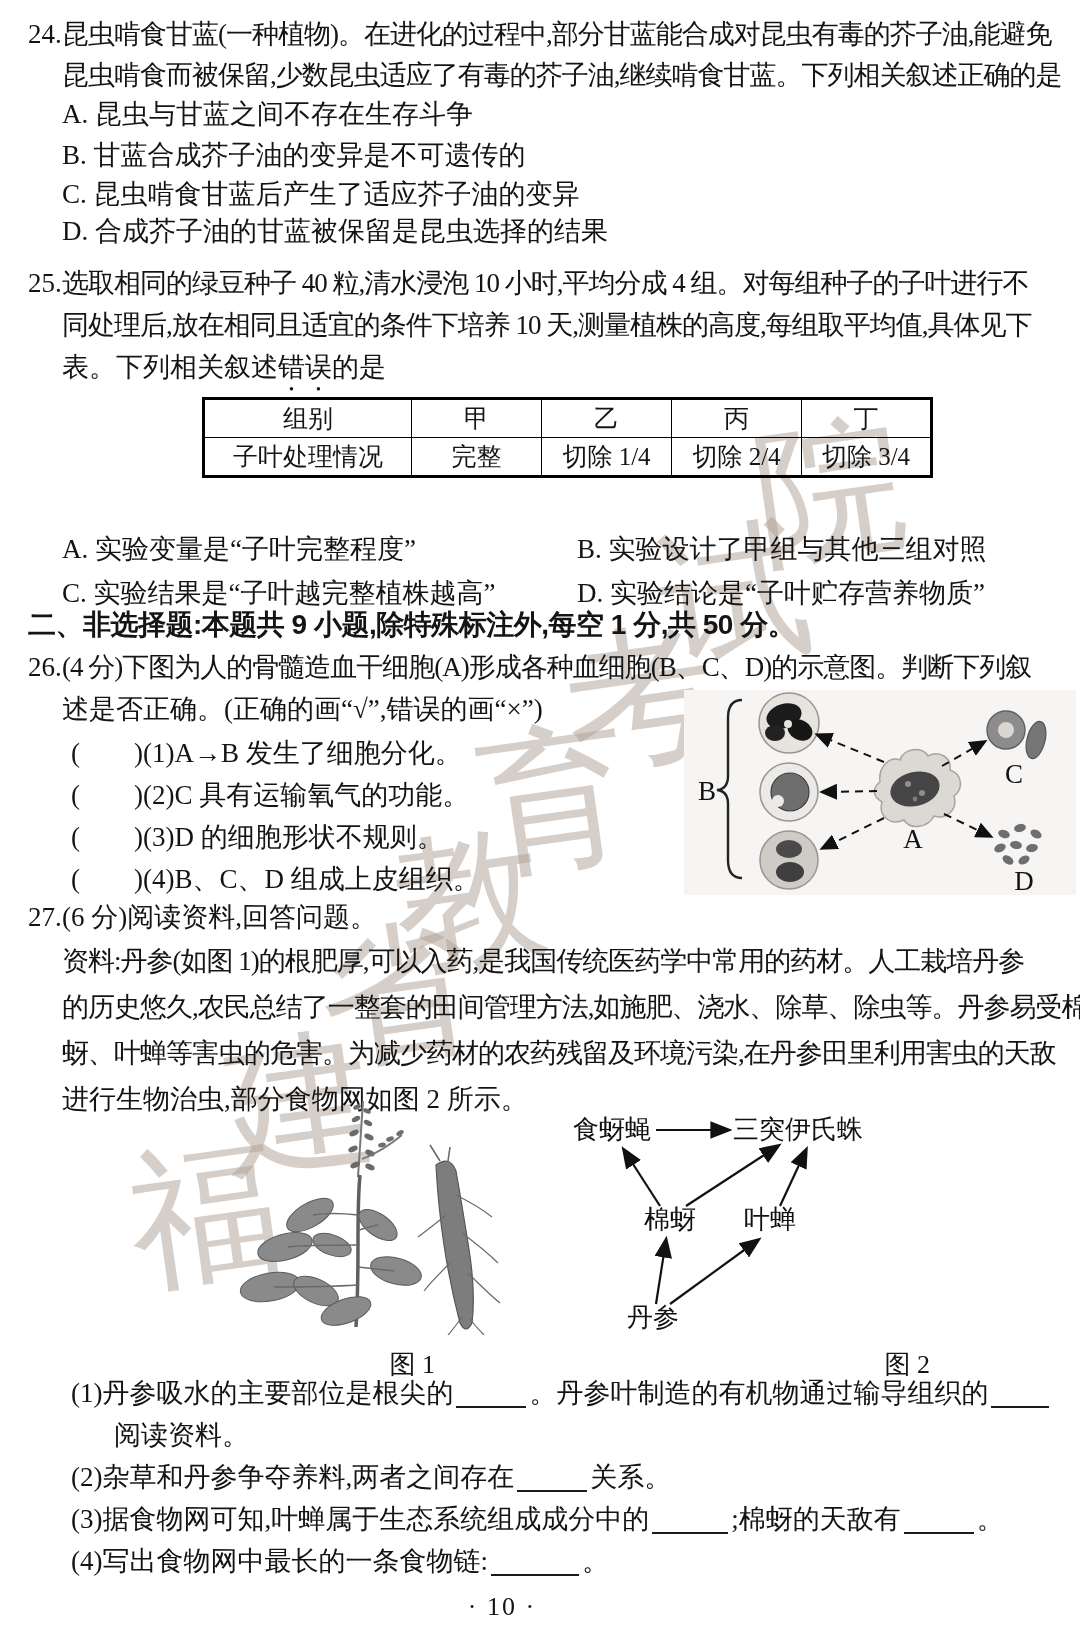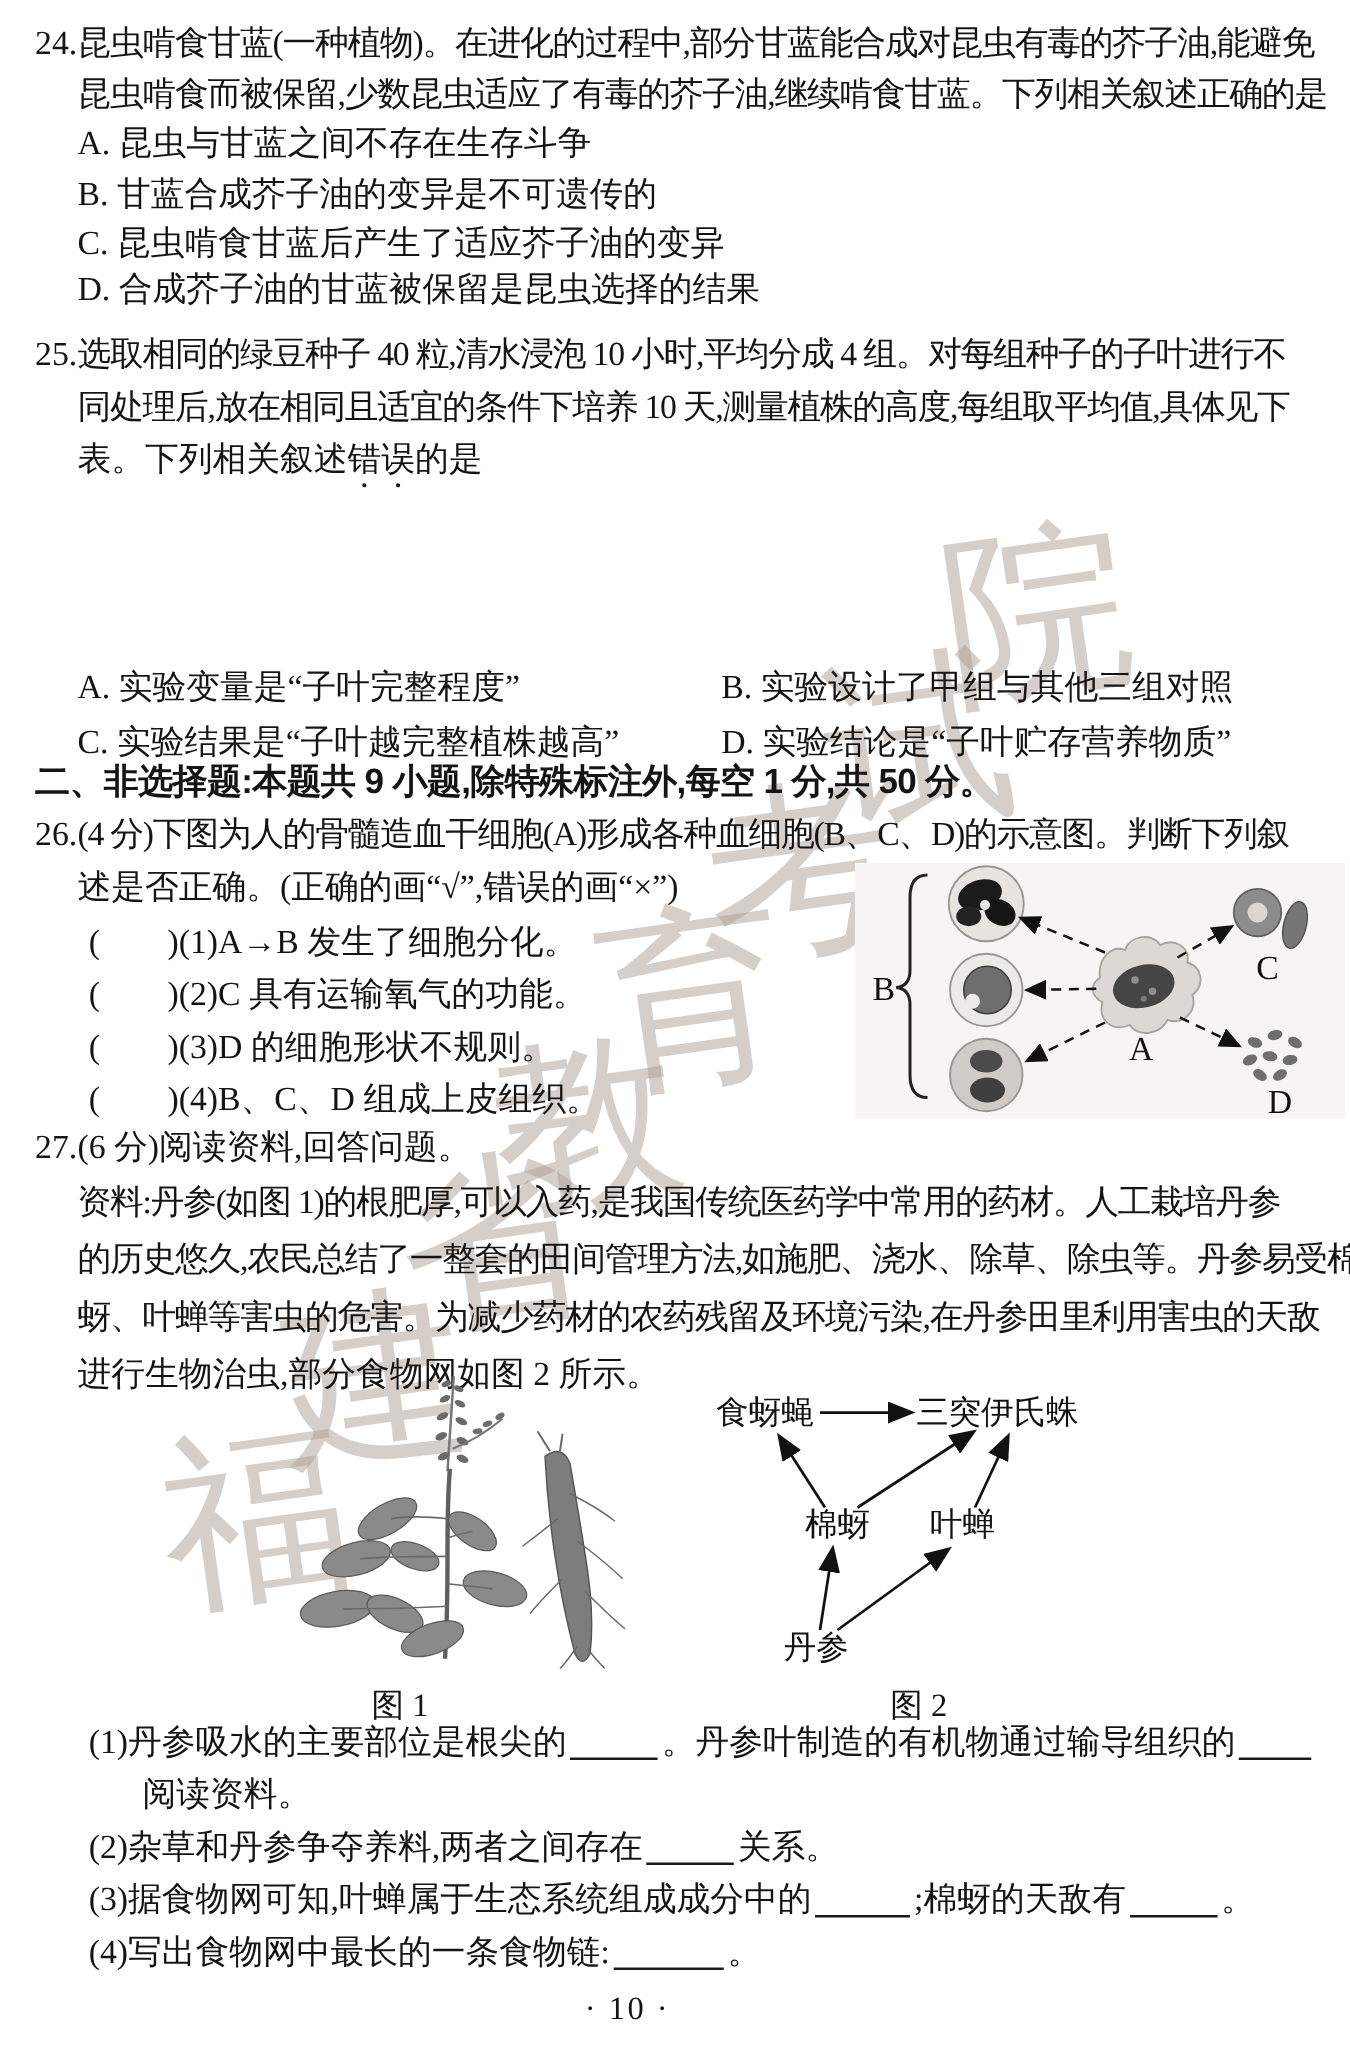--- a/index.html
+++ b/index.html
@@ -26,21 +26,21 @@
   }
   table.data {
     position:absolute; left:202px; top:397px;
     border-collapse:collapse; table-layout:fixed;
     font-size:25px; text-align:center; color:#141414;
   }
   table.data td {
     border:1.6px solid #000; height:37px; padding:0 4px; overflow:hidden; white-space:nowrap;
   }
   table.data { border:3px solid #000; }
-  .caption { position:absolute; text-align:center; font-size:26px; line-height:34px; }
+  .caption { position:absolute; text-align:right; font-size:26px; line-height:34px; }
   .wm {
     position:absolute; z-index:0;
     font-size:150px; line-height:150px;
     color:rgba(173,160,148,0.50);
     font-family:"Liberation Serif","DejaVu Serif",serif;
     transform:translate(-50%,-50%) rotate(-8deg);
     pointer-events:none; user-select:none;
   }
   .content { position:relative; z-index:1; }
   .footer { position:absolute; left:0; top:1592px; width:1004px; text-align:center; font-size:26px; letter-spacing:2px; }
@@ -79,20 +79,34 @@
 
     <table class="data">
       <colgroup>
           <col style="width:208px">
           <col style="width:130px">
           <col style="width:130px">
           <col style="width:130px">
           <col style="width:130px">
         </colgroup>
       <tbody>
+          <tr>
+        <td>组别</td>
+        <td>甲</td>
+        <td>乙</td>
+        <td>丙</td>
+        <td>丁</td>
+      </tr>
+      <tr>
+        <td>子叶处理情况</td>
+        <td>完整</td>
+        <td>切除 1/4</td>
+        <td>切除 2/4</td>
+        <td>切除 3/4</td>
+      </tr>
     </tbody>
       </table>
 
     <div class="abs" style="left:62px;  top:528px">A. 实验变量是“子叶完整程度”</div>
     <div class="abs" style="left:577px; top:528px">B. 实验设计了甲组与其他三组对照</div>
     <div class="abs" style="left:62px;  top:572px">C. 实验结果是“子叶越完整植株越高”</div>
     <div class="abs" style="left:577px; top:572px">D. 实验结论是“子叶贮存营养物质”</div>
 
     <div class="abs heading" style="left:28px; top:604px">二、非选择题:本题共 9 小题,除特殊标注外,每空 1 分,共 50 分。</div>
 

